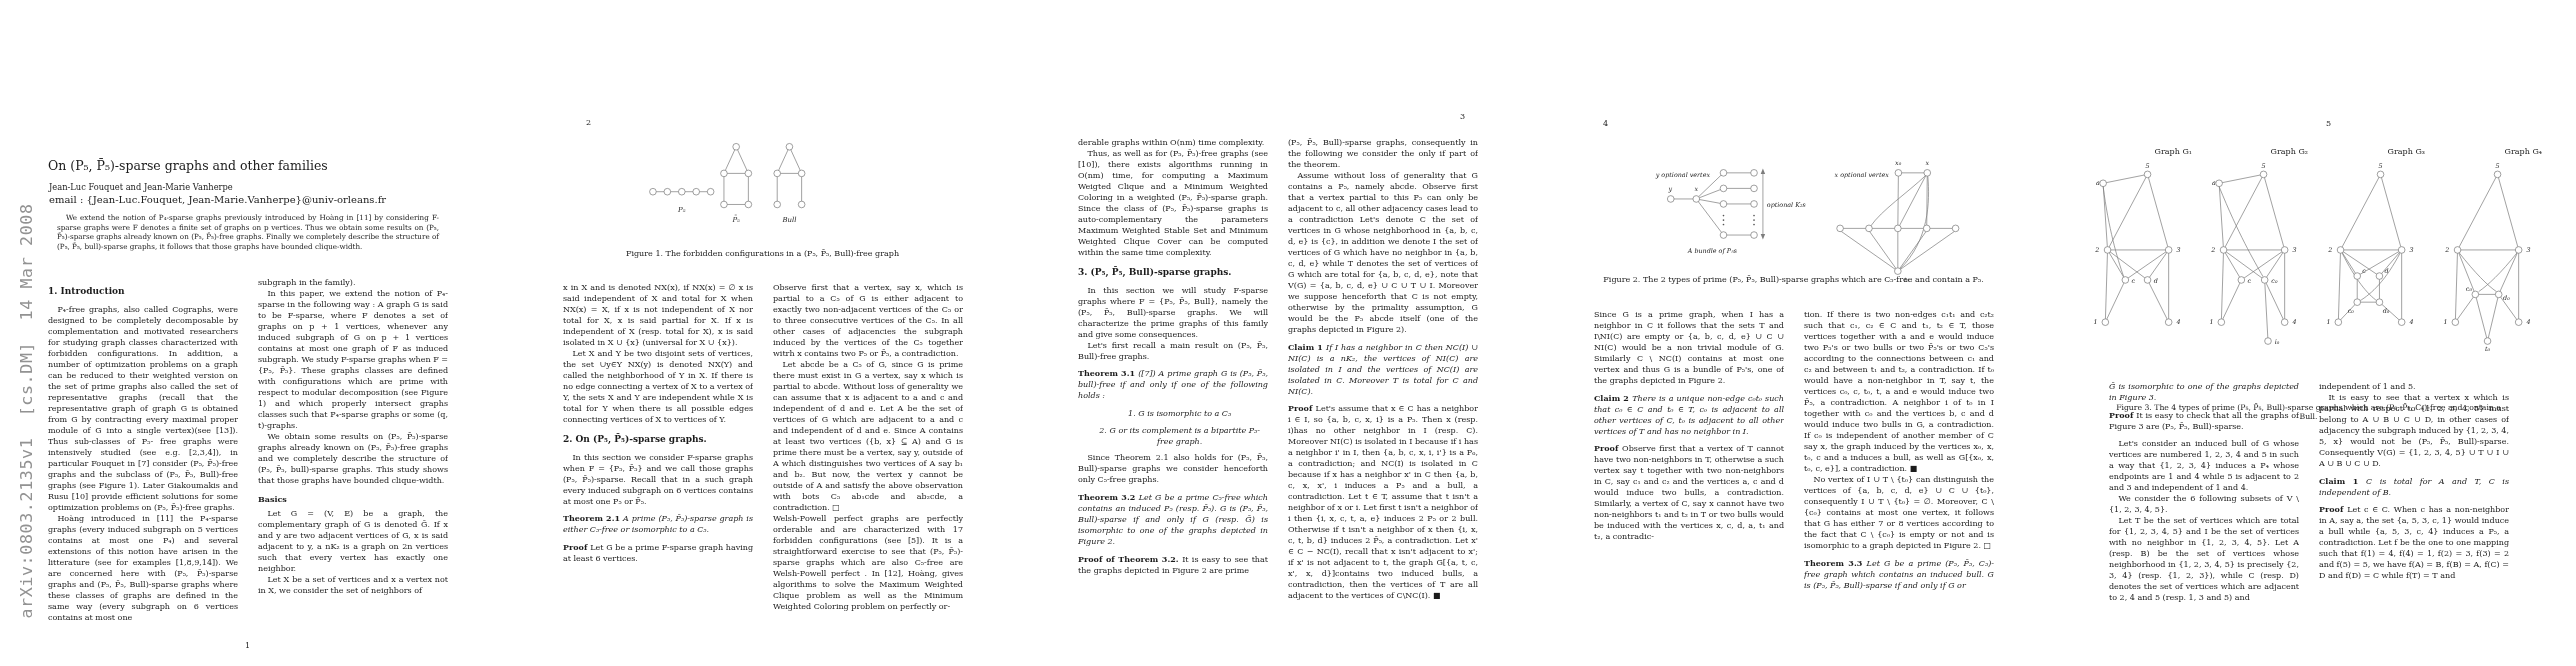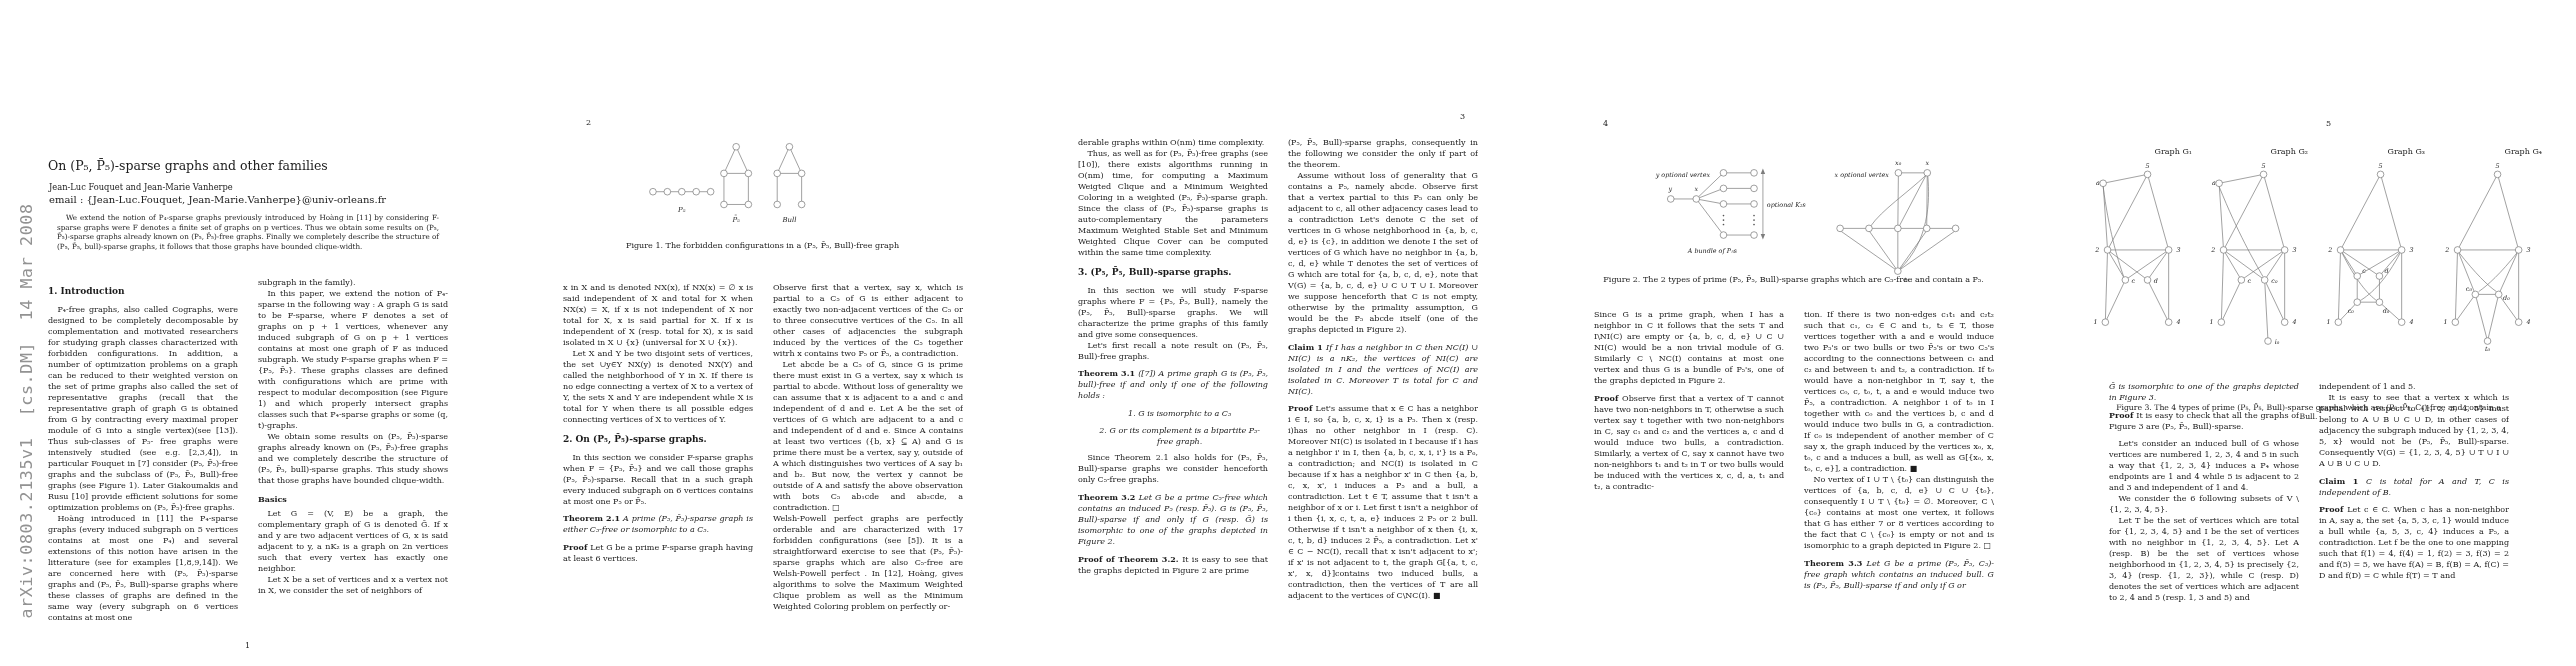--- a/index.html
+++ b/index.html
@@ -34,21 +34,21 @@
   .par.h2 { font-weight:bold; font-size:9px; text-indent:0; text-align:left;
             margin:9px 0 6.7px 0; }
   .par.hb { font-weight:bold; text-indent:0; text-align:left; margin:7.8px 0 3.3px 0; }
   .par.thm { font-style:italic; text-indent:0; margin:6.7px 0; }
   .par.thmcont { font-style:italic; text-indent:0; margin:0 0 5.6px 0; }
   .par.proof { text-indent:0; margin:6.7px 0; }
   .par.li { font-style:italic; text-indent:0; margin:5.6px 0 5.6px 13.3px; text-align:center; }
   .par b { font-style:normal; font-weight:bold; }
 
   .figcap { position:absolute; left:48px; width:399px; text-align:center; font-size:8px; }
-  #p2 .figcap { top:241px; }
+  #p2 .figcap { top:249px; }
   #p4 .figcap { top:275px; }
   #p5 .figcap { top:355px; font-size:7.7px;margin-top:48px; }
 
   .gtitle { position:absolute; top:147px; width:100px; text-align:right; font-size:8px; }
 
   svg { position:absolute; }
   .edge  { stroke:#7d7d7d; stroke-width:1.3; fill:none; }
   .node  { fill:#ffffff; stroke:#7a7a7a; stroke-width:1.3; }
   .dot   { fill:#555; }
   .flabel { font-family:"DejaVu Serif", serif; font-style:italic; font-size:12.5px; fill:#222; }
@@ -144,21 +144,21 @@
       </div>
   </div>
 
   <div class="page" id="p3">
     <div class="pgnum" style="left:430px; top:112px;">3</div>
     <div class="col c1">
         <div class="par body0">derable graphs within O(nm) time complexity.</div>
         <div class="par body">Thus, as well as for (P₅, P̄₅)-free graphs (see [10]), there exists algorithms running in O(nm) time, for computing a Maximum Weigted Clique and a Minimum Weighted Coloring in a weighted (P₅, P̄₅)-sparse graph. Since the class of (P₅, P̄₅)-sparse graphs is auto-complementary the parameters Maximum Weighted Stable Set and Minimum Weighted Clique Cover can be computed within the same time complexity.</div>
         <div class="par h2">3.  (P₅, P̄₅, Bull)-sparse graphs.</div>
         <div class="par body">In this section we will study F-sparse graphs where F = {P₅, P̄₅, Bull}, namely the (P₅, P̄₅, Bull)-sparse graphs. We will characterize the prime graphs of this family and give some consequences.</div>
-        <div class="par body">Let's first recall a note result on (P₅, P̄₅, Bull)-free graphs.</div>
+        <div class="par body">Let's first recall a main result on (P₅, P̄₅, Bull)-free graphs.</div>
         <div class="par thm"><b>Theorem 3.1   </b>([7]) A prime graph G is (P₅, P̄₅, bull)-free if and only if one of the following holds :</div>
         <div class="par li">1. G is isomorphic to a C₅</div>
         <div class="par li">2. G or its complement is a bipartite P₅-free graph.</div>
         <div class="par body">Since Theorem 2.1 also holds for (P₅, P̄₅, Bull)-sparse graphs we consider henceforth only C₅-free graphs.</div>
         <div class="par thm"><b>Theorem 3.2   </b>Let G be a prime C₅-free which contains an induced P₅ (resp. P̄₅). G is (P₅, P̄₅, Bull)-sparse if and only if G (resp. Ḡ) is isomorphic to one of the graphs depicted in Figure 2.</div>
         <div class="par proof"><b>Proof of Theorem 3.2.   </b>It is easy to see that the graphs depicted in Figure 2 are prime</div>
       </div>
     <div class="col c2">
         <div class="par body0">(P₅, P̄₅, Bull)-sparse graphs, consequently in the following we consider the only if part of the theorem.</div>
         <div class="par body">Assume without loss of generality that G contains a P₅, namely abcde. Observe first that a vertex partial to this P₅ can only be adjacent to c, all other adjacency cases lead to a contradiction Let's denote C the set of vertices in G whose neighborhood in {a, b, c, d, e} is {c}, in addition we denote I the set of vertices of G which have no neighbor in {a, b, c, d, e} while T denotes the set of vertices of G which are total for {a, b, c, d, e}, note that V(G) = {a, b, c, d, e} ∪ C ∪ T ∪ I. Moreover we suppose henceforth that C is not empty, otherwise by the primality assumption, G would be the P₅ abcde itself (one of the graphs depicted in Figure 2).</div>
@@ -233,20 +233,21 @@
           <circle class="node" cx="601" cy="148" r="6"></circle>
         <circle class="node" cx="653" cy="148" r="6"></circle>
         <circle class="node" cx="549" cy="225" r="6"></circle>
         <text class="vlabel" x="560" y="244">t₀</text>
       </g>
     </svg>
     <div class="figcap">Figure 2.  The 2 types of prime (P₅, P̄₅, Bull)-sparse graphs which are C₅-free and contain a P₅.</div>
 
     <div class="col c1">
         <div class="par body0">Since G is a prime graph, when I has a neighbor in C it follows that the sets T and I\NI(C) are empty or {a, b, c, d, e} ∪ C ∪ NI(C) would be a non trivial module of G. Similarly C \ NC(I) contains at most one vertex and thus G is a bundle of P₅'s, one of the graphs depicted in Figure 2.</div>
+        <div class="par thm"><b>Claim 2   </b>There is a unique non-edge c₀t₀ such that c₀ ∈ C and t₀ ∈ T, c₀ is adjacent to all other vertices of C, t₀ is adjacent to all other vertices of T and has no neighbor in I.</div>
         <div class="par proof"><b>Proof   </b>Observe first that a vertex of T cannot have two non-neighbors in T, otherwise a such vertex say t together with two non-neighbors in C, say c₁ and c₂ and the vertices a, c and d would induce two bulls, a contradiction. Similarly, a vertex of C, say x cannot have two non-neighbors t₁ and t₂ in T or two bulls would be induced with the vertices x, c, d, a, t₁ and t₂, a contradic-</div>
       </div>
     <div class="col c2">
         <div class="par body0">tion. If there is two non-edges c₁t₁ and c₂t₂ such that c₁, c₂ ∈ C and t₁, t₂ ∈ T, those vertices together with a and e would induce two P₅'s or two bulls or two P̄₅'s or two C₅'s according to the connections between c₁ and c₂ and between t₁ and t₂, a contradiction. If t₀ would have a non-neighbor in T, say t, the vertices c₀, c, t₀, t, a and e would induce two P̄₅, a contradiction. A neighbor i of t₀ in I together with c₀ and the vertices b, c and d would induce two bulls in G, a contradiction. If c₀ is independent of another member of C say x, the graph induced by the vertices x₀, x, t₀, c and a induces a bull, as well as G[{x₀, x, t₀, c, e}], a contradiction.  ■</div>
         <div class="par body">No vertex of I ∪ T \ {t₀} can distinguish the vertices of {a, b, c, d, e} ∪ C ∪ {t₀}, consequently I ∪ T \ {t₀} = ∅. Moreover, C \ {c₀} contains at most one vertex, it follows that G has either 7 or 8 vertices according to the fact that C \ {c₀} is empty or not and is isomorphic to a graph depicted in Figure 2. □</div>
         <div class="par thm"><b>Theorem 3.3   </b>Let G be a prime (P₅, P̄₅, C₅)-free graph which contains an induced bull. G is (P₅, P̄₅, Bull)-sparse if and only if G or</div>
       </div>
   </div>
 
   <div class="page" id="p5">

